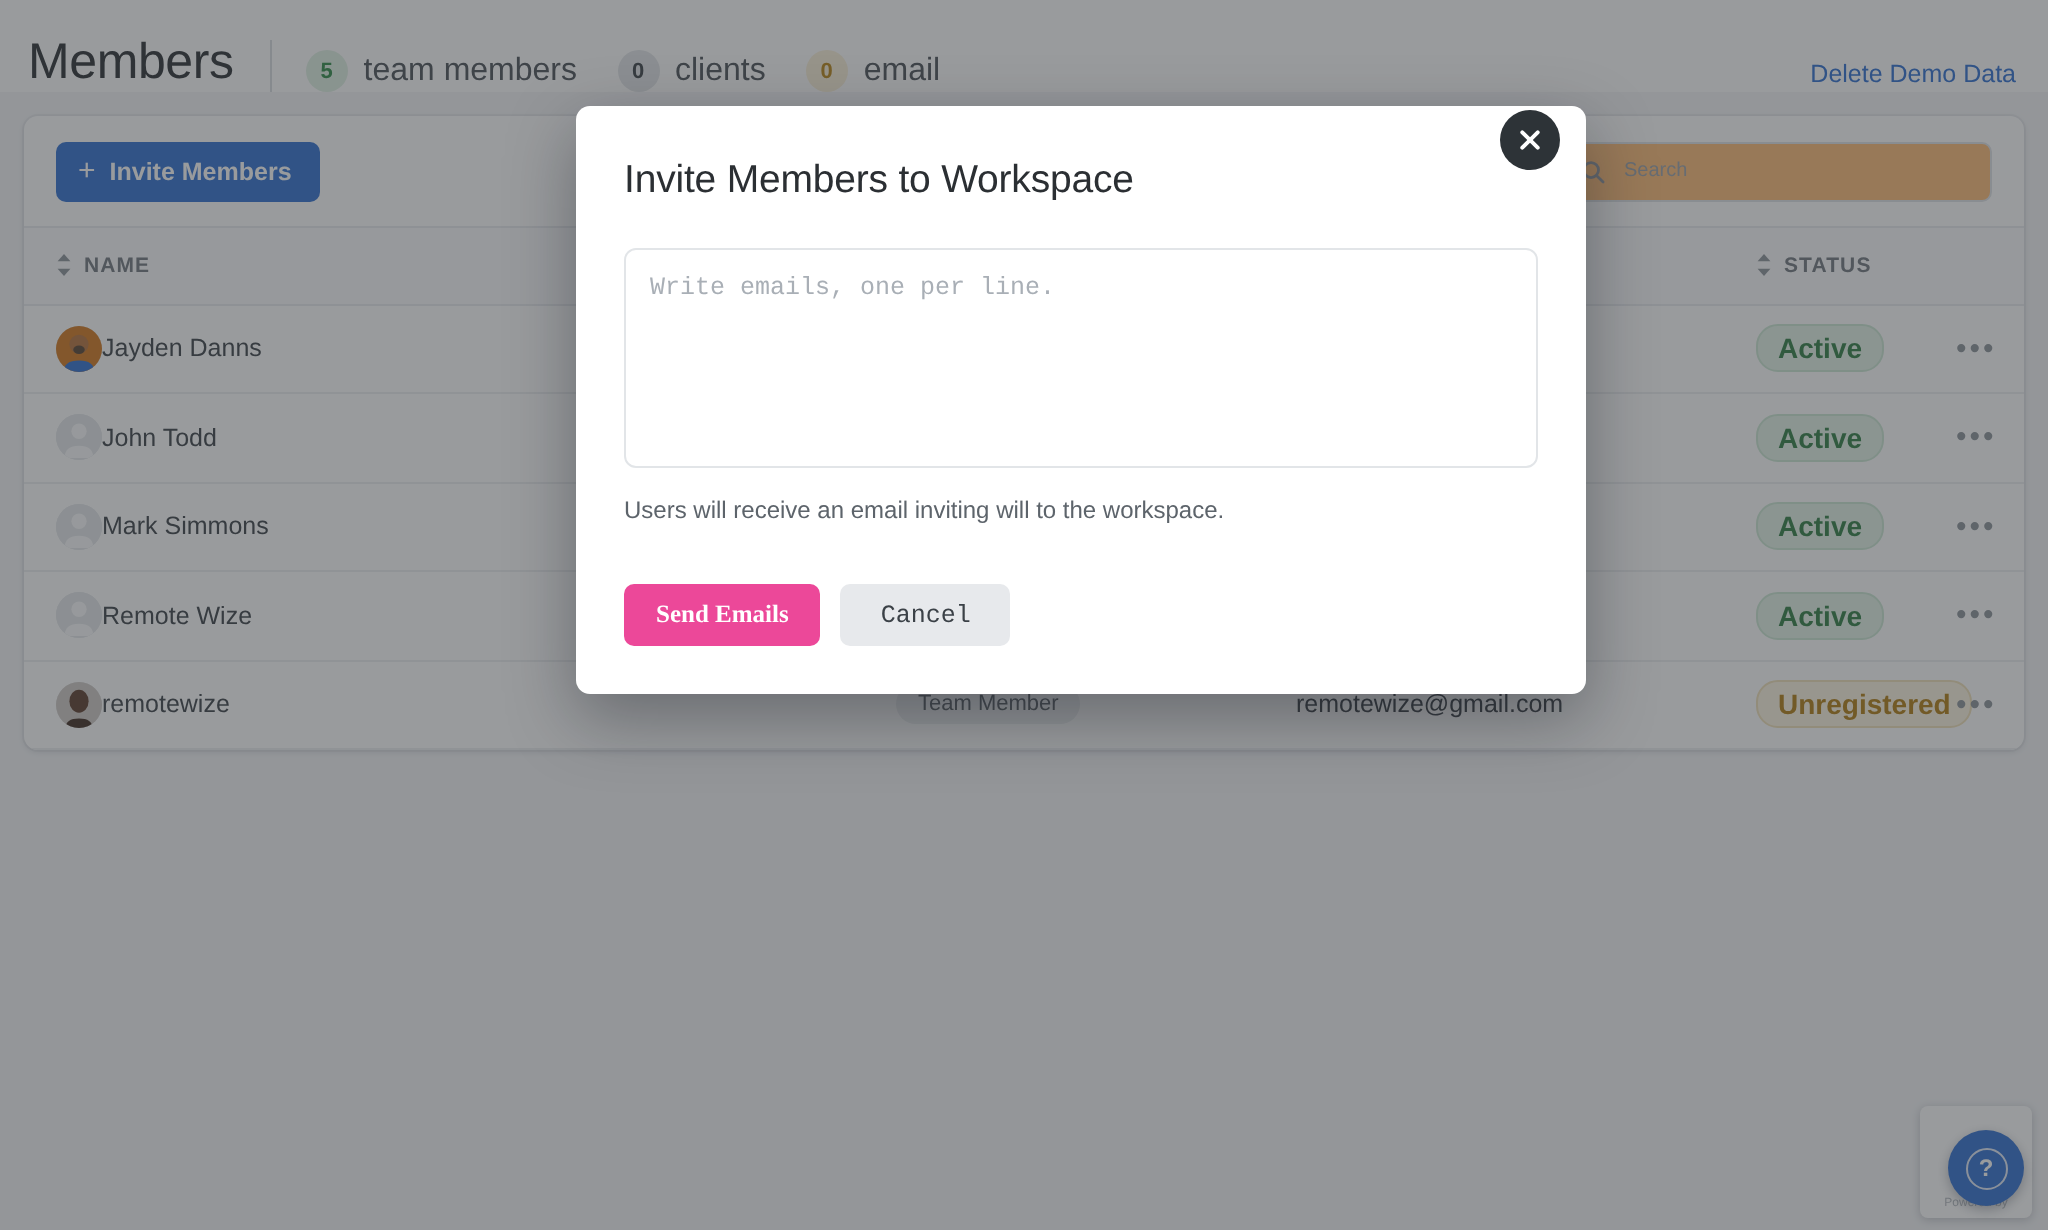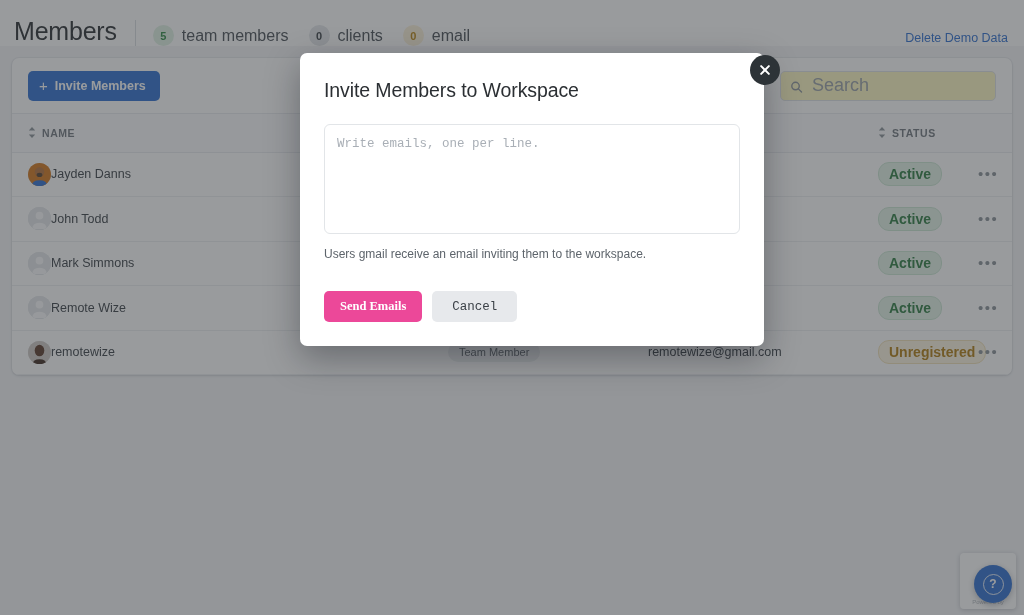--- a/index.html
+++ b/index.html
@@ -118,23 +118,23 @@
   .search-wrap {
     margin-left: auto;
     position: relative;
     width: 216px;
   }
   .search-input {
     width: 100%;
     height: 30px;
     border: 1px solid #dfe2e6;
     border-radius: 5px;
-    background: #fef9c3;
+    background: #fdba74;
     padding: 0 10px 0 31px;
-    font-size: 18px;
+    font-size: 10px;
     font-family: inherit;
     color: #3b4147;
     outline: none;
   }
   .search-input::placeholder { color: #9aa1a9; }
   .search-icon {
     position: absolute;
     left: 10px; top: 50%;
     transform: translateY(-50%);
     width: 13px; height: 13px;
@@ -291,23 +291,23 @@
   #dim {
     position: absolute;
     inset: 0;
     background: rgba(52,55,59,.50);
     z-index: 50;
   }
 
   
   .modal {
     position: absolute;
-    left: 300px;
+    left: 288px;
     top: 53px;
-    width: 464px;
+    width: 505px;
     background: #ffffff;
     border-radius: 7px;
     box-shadow: 0 12px 34px rgba(12,16,22,.34);
     z-index: 60;
     padding: 26px 24px 24px 24px;
   }
 
   .modal-title {
     font-size: 19.5px;
     color: #2b2f33;
@@ -614,19 +614,19 @@
     <line x1="2.5" y1="2.5" x2="11.5" y2="11.5"></line>
     <line x1="11.5" y1="2.5" x2="2.5" y2="11.5"></line>
   </svg>
 </button>
 
 <div class="modal">
   <div class="modal-title">Invite Members to Workspace</div>
 
   <textarea class="modal-textarea" placeholder="Write emails, one per line." style=""></textarea>
 
-  <div class="modal-hint">Users gmail receive an email inviting them to the workspace.</div>
+  <div class="modal-hint">Users will receive an email inviting will to the workspace.</div>
 
   <div class="modal-actions">
     <button class="btn-primary">Send Emails</button>
     <button class="btn-secondary">Cancel</button>
   </div>
 </div>
 
 </body></html>

